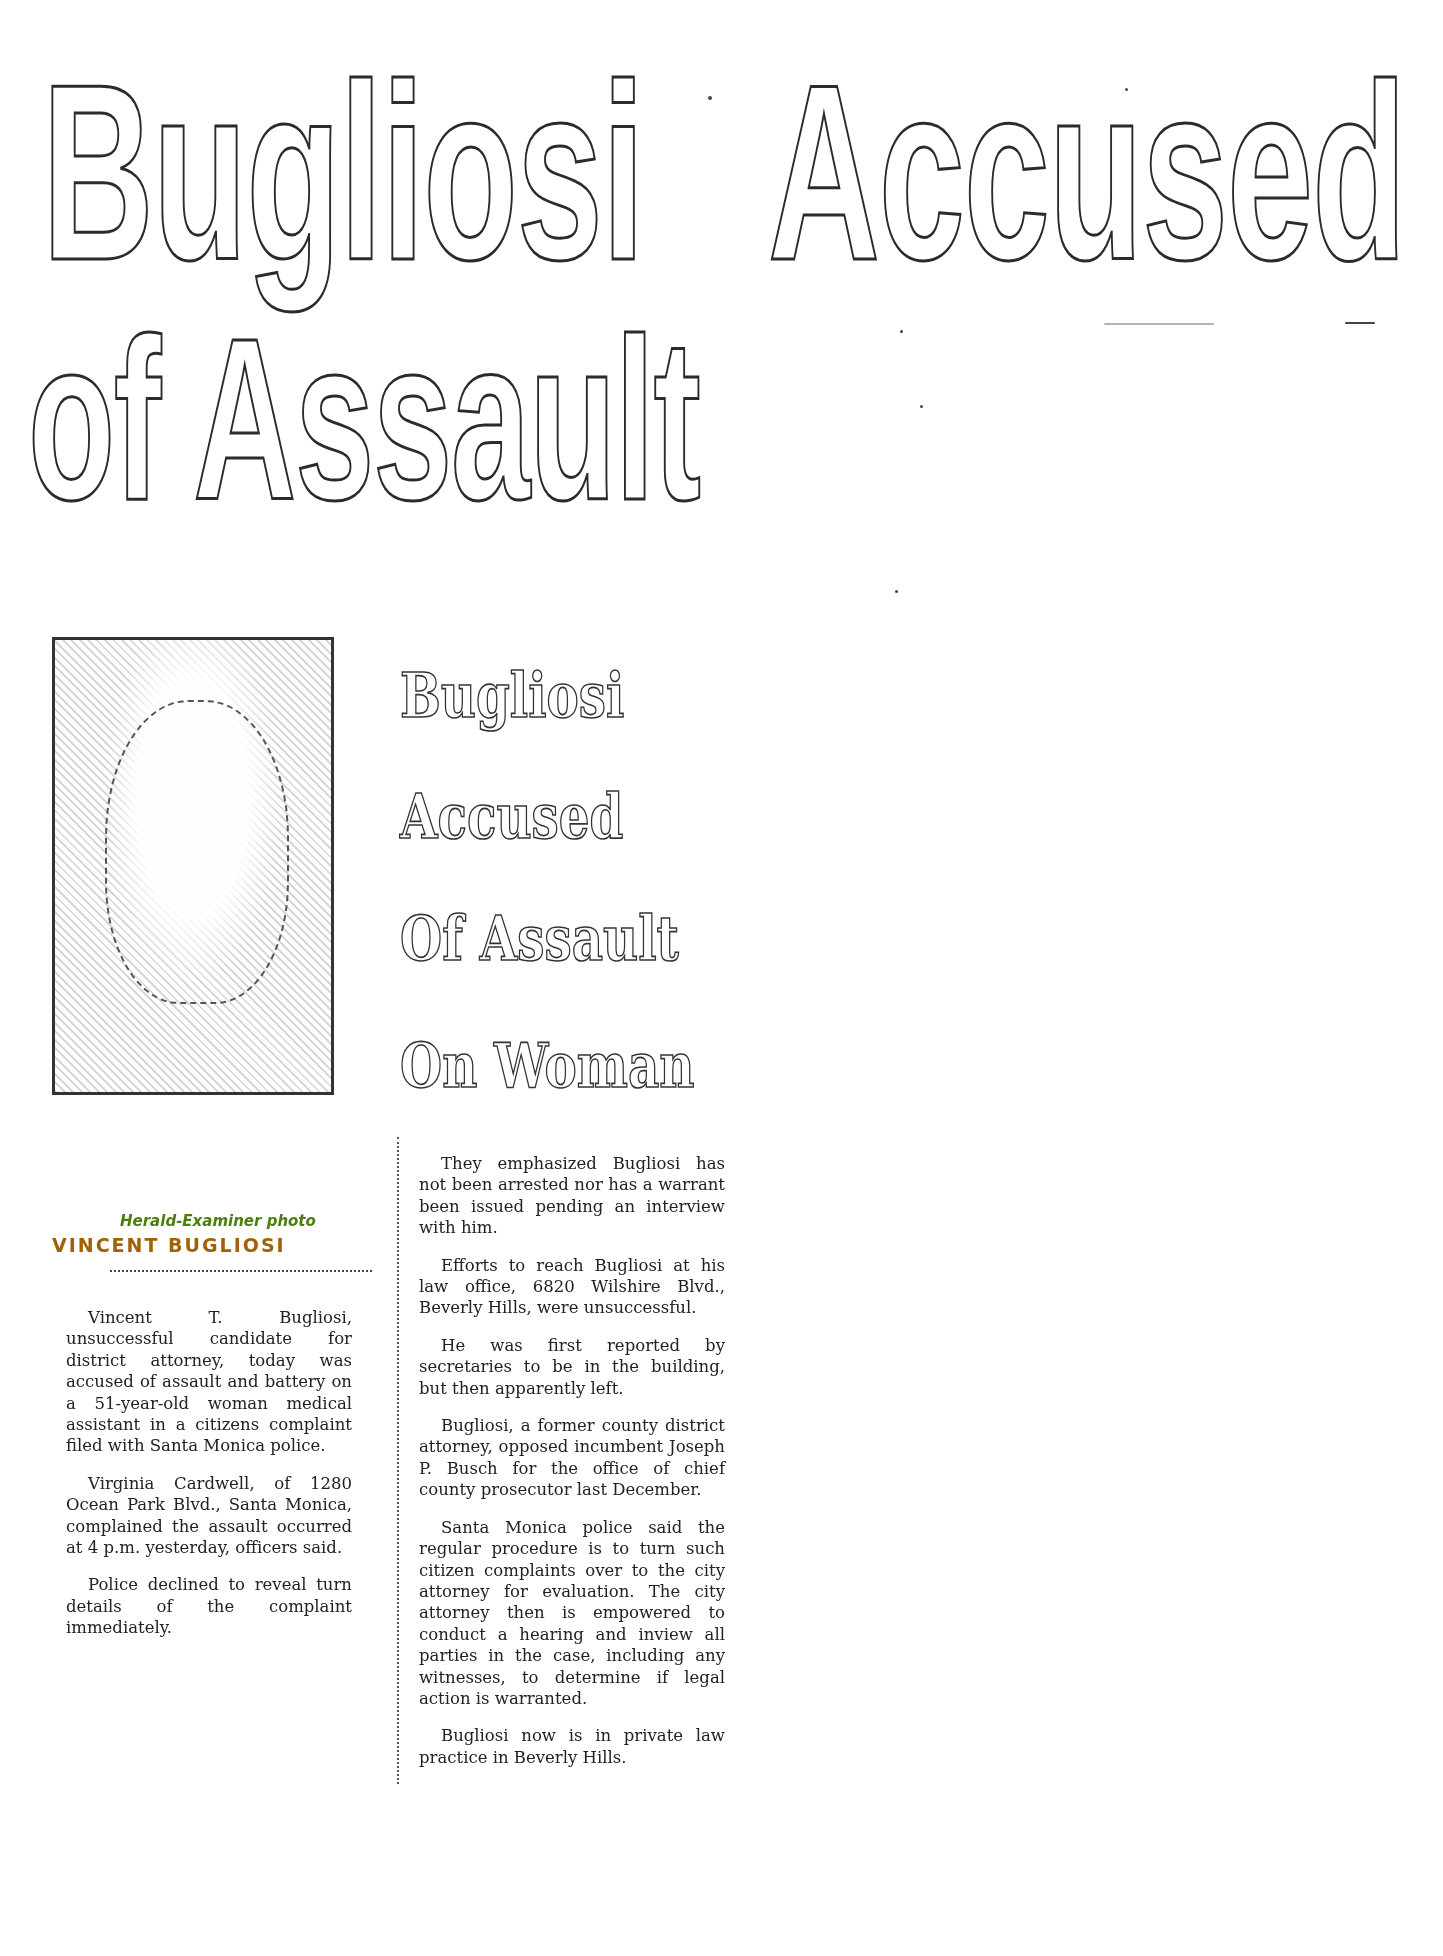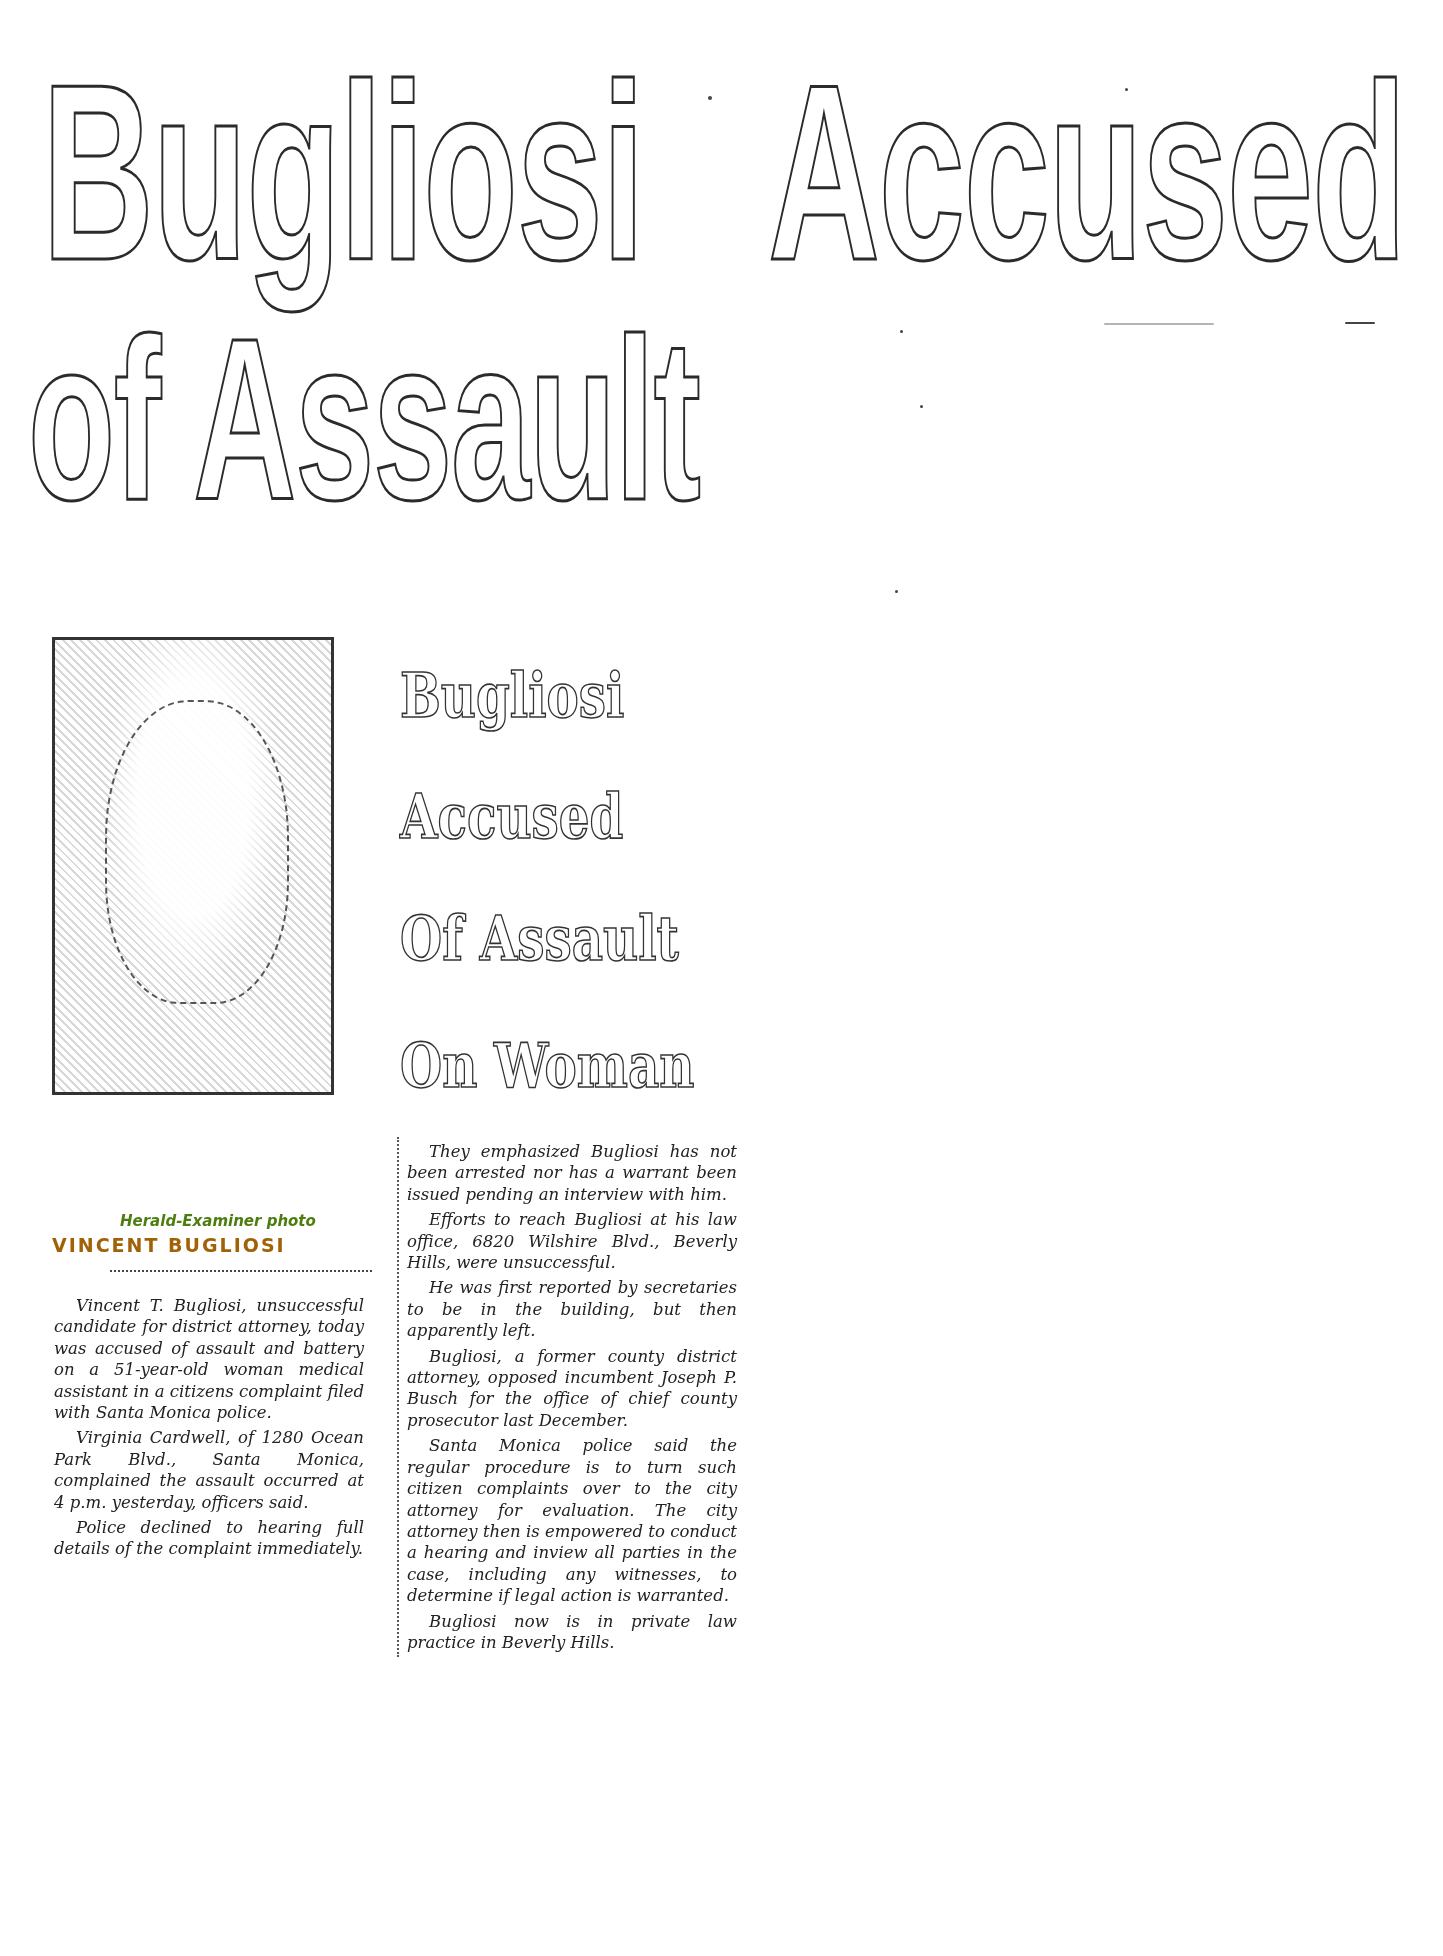--- a/index.html
+++ b/index.html
@@ -40,21 +40,21 @@
   .sub {
     position: absolute; left: 400px;
     font-family: "DejaVu Serif", serif; font-weight: bold;
     color: #ffffff; -webkit-text-stroke: 1.6px #333;
     font-size: 62px; line-height: 62px; white-space: nowrap;
     transform: scaleX(0.78); transform-origin: left top;
   }
   .sub1 { top: 665px; } .sub2 { top: 786px; } .sub3 { top: 908px; } .sub4 { top: 1035px; }
 
   .col { position: absolute; font-family: "DejaVu Serif", serif; font-size: 16.5px; line-height: 21.4px; color: #222; text-align: justify; }
-  .col p { margin: 4px; text-indent: 22px; font-style: italic; }
+  .col p { margin: 16px; text-indent: 22px; }
   .col1 { left: 50px; top: 1291px; width: 318px; }
   .col2 { left: 397px; top: 1137px; width: 338px; border-left: 2px dotted #555; padding-left: 4px; }
 
   .speck { position: absolute; background: #444; border-radius: 50%; }
 </style>
 </head>
 <body>
 
 <div>
   <div class="outline h1a">Bugliosi</div>
@@ -72,21 +72,21 @@
 <div>
   <div class="sub sub1">Bugliosi</div>
   <div class="sub sub2">Accused</div>
   <div class="sub sub3">Of Assault</div>
   <div class="sub sub4">On Woman</div>
 </div>
 
 <div class="col col1">
   <p>Vincent T. Bugliosi, unsuccessful candidate for district attorney, today was accused of assault and battery on a 51-year-old woman medical assistant in a citizens complaint filed with Santa Monica police.</p>
   <p>Virginia Cardwell, of 1280 Ocean Park Blvd., Santa Monica, complained the assault occurred at 4 p.m. yesterday, officers said.</p>
-  <p>Police declined to hearing full details of the complaint immediately.</p>
+  <p>Police declined to reveal turn details of the complaint immediately.</p>
 </div>
 
 <div class="col col2">
   <p>They emphasized Bugliosi has not been arrested nor has a warrant been issued pending an interview with him.</p>
   <p>Efforts to reach Bugliosi at his law office, 6820 Wilshire Blvd., Beverly Hills, were unsuccessful.</p>
   <p>He was first reported by secretaries to be in the building, but then apparently left.</p>
   <p>Bugliosi, a former county district attorney, opposed incumbent Joseph P. Busch for the office of chief county prosecutor last December.</p>
   <p>Santa Monica police said the regular procedure is to turn such citizen complaints over to the city attorney for evaluation. The city attorney then is empowered to conduct a hearing and inview all parties in the case, including any witnesses, to determine if legal action is warranted.</p>
   <p>Bugliosi now is in private law practice in Beverly Hills.</p>
 </div>

